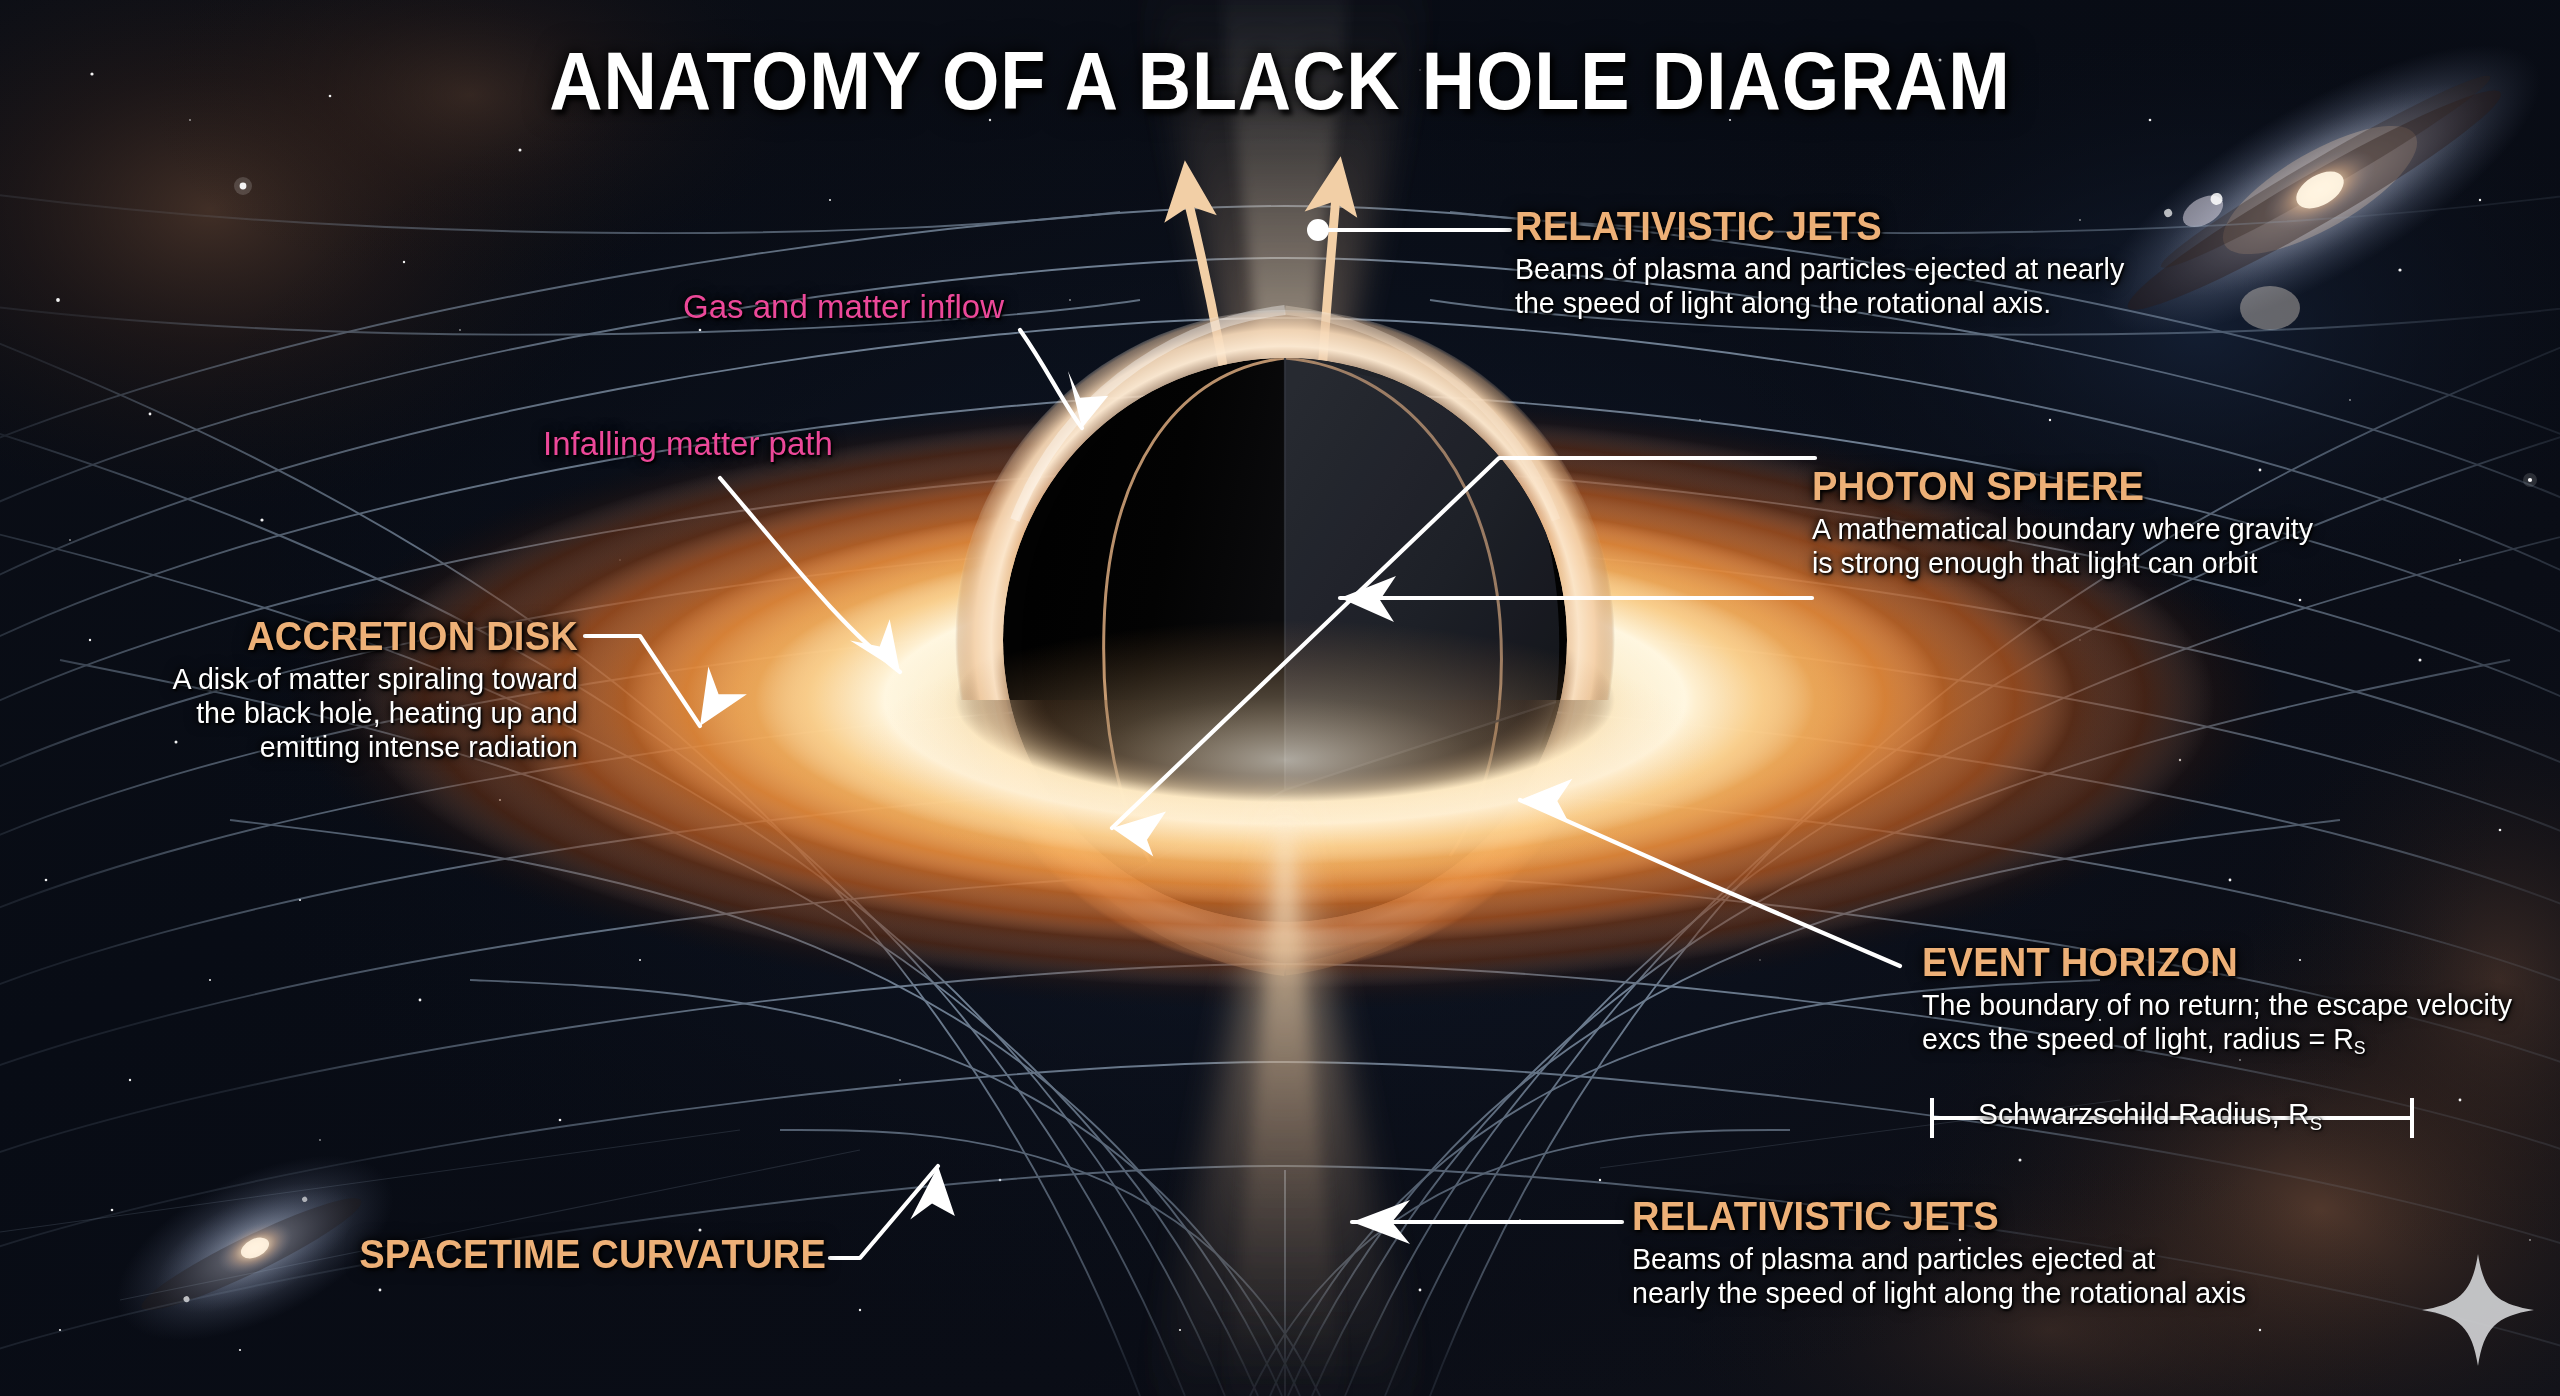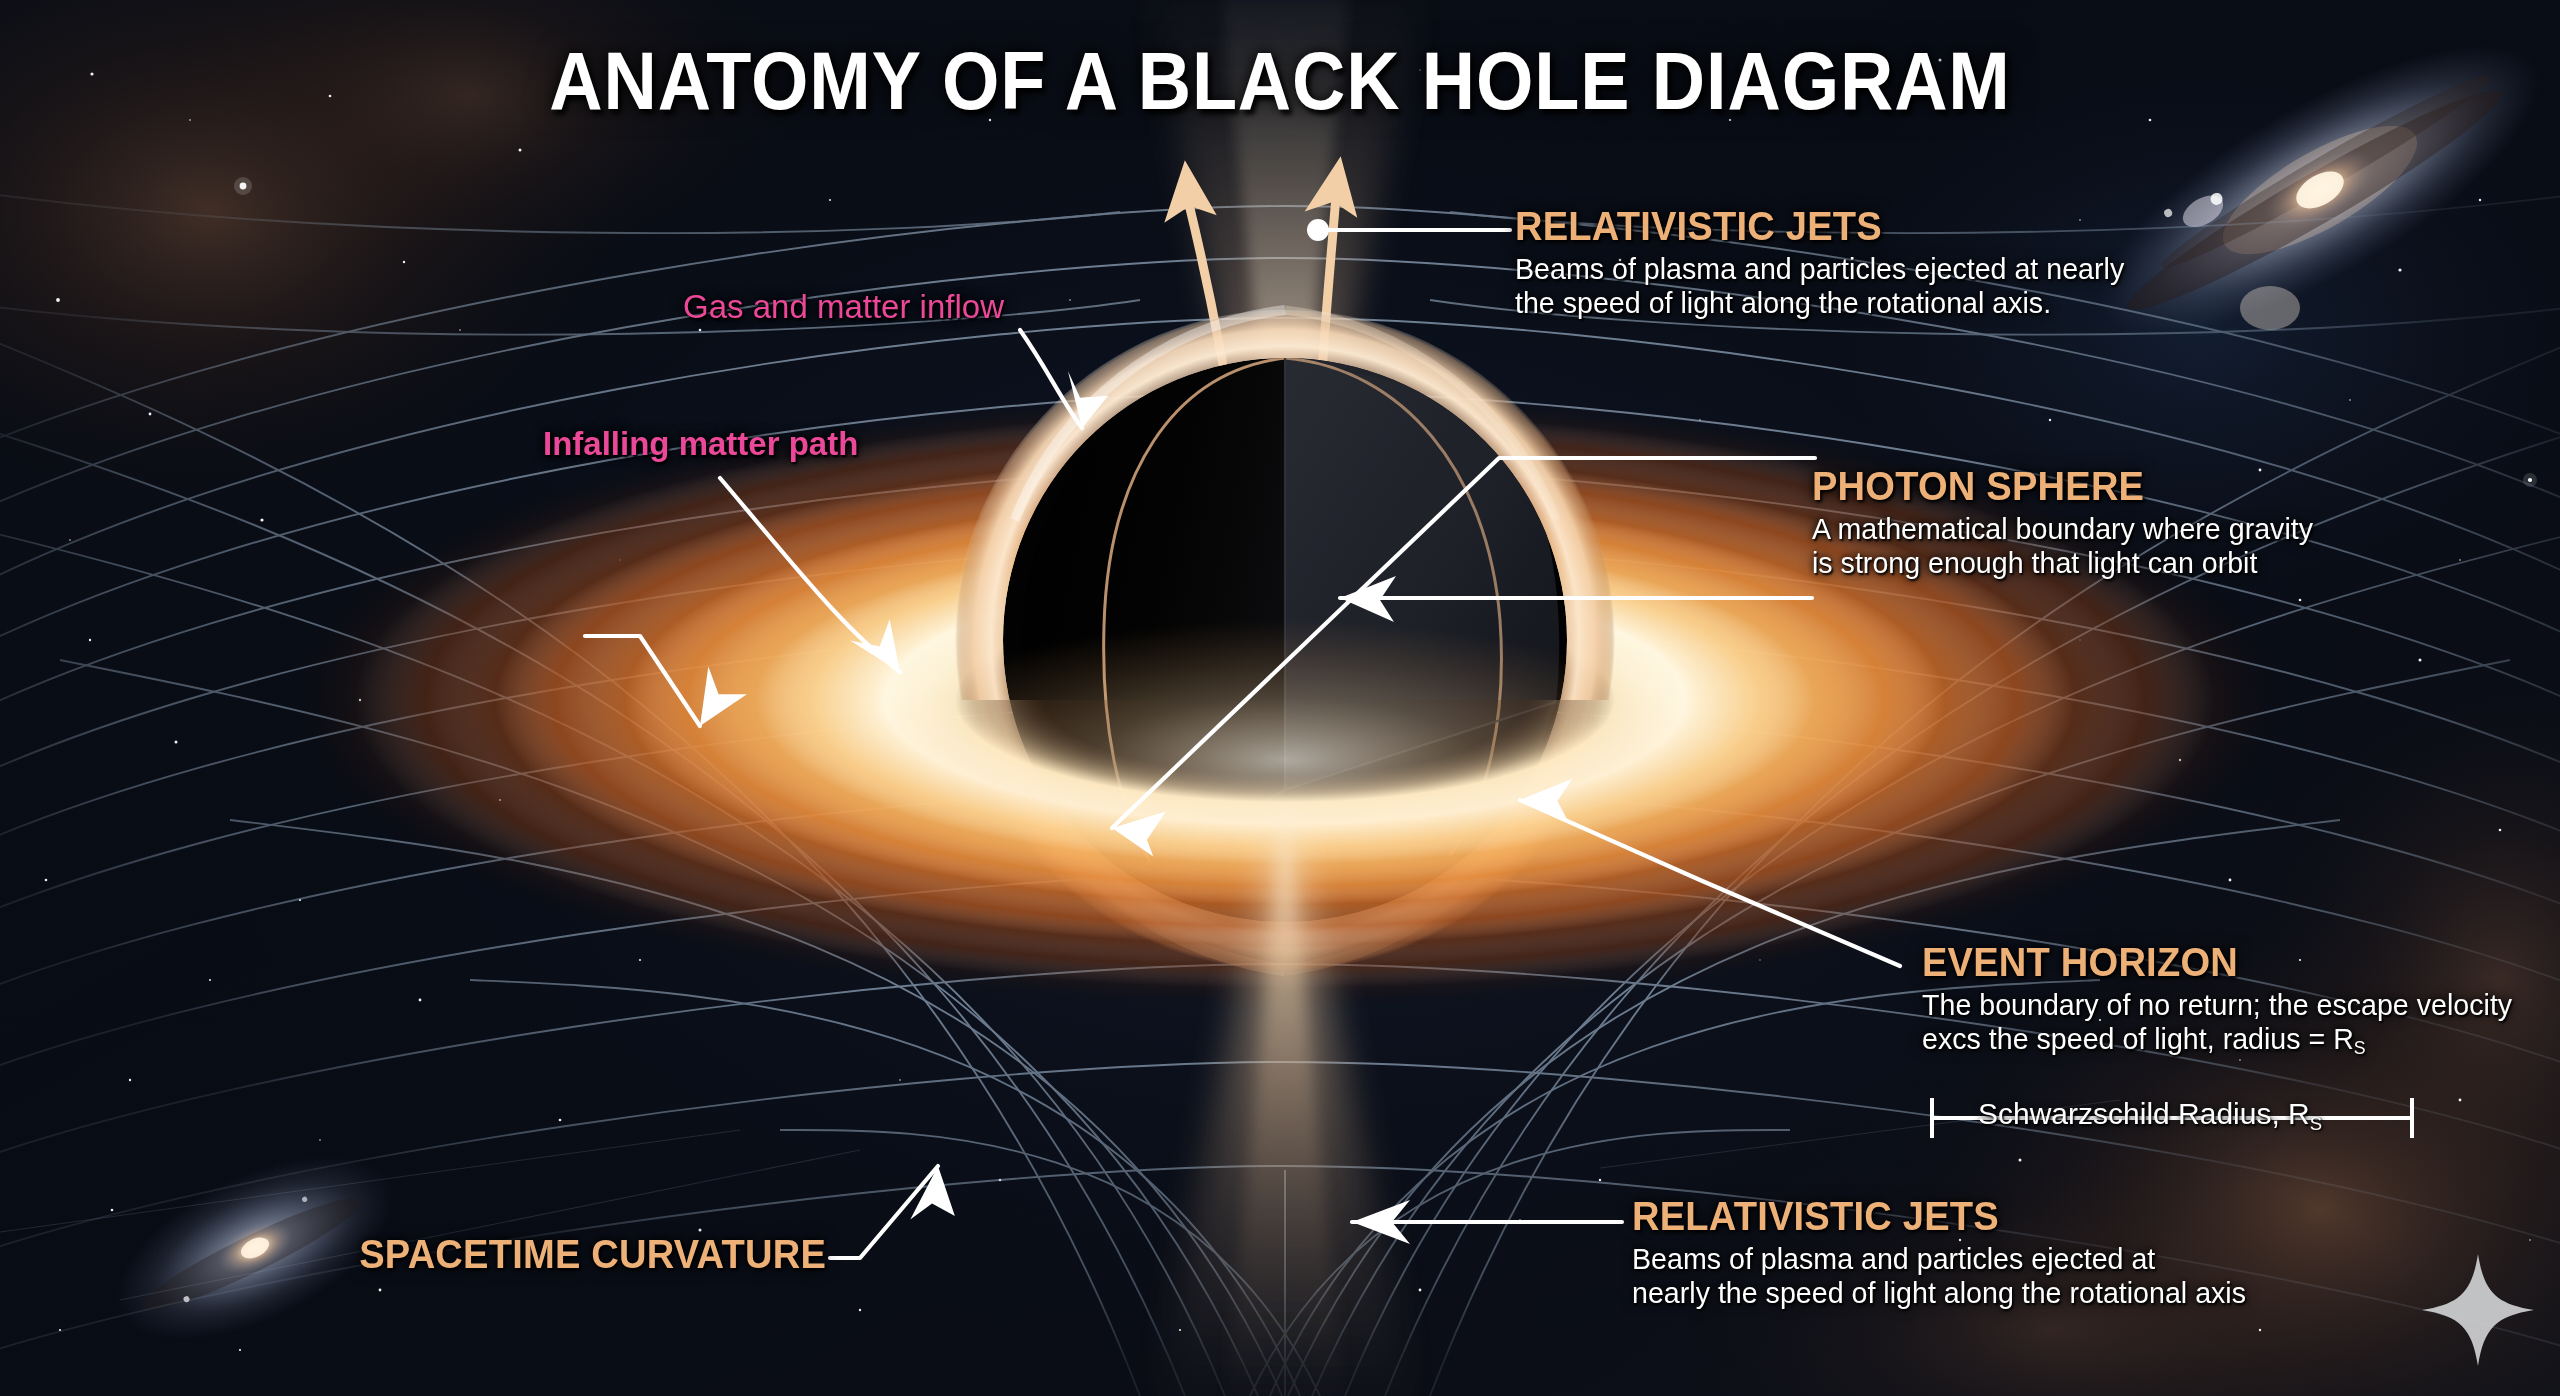--- a/index.html
+++ b/index.html
@@ -582,21 +582,21 @@
       <line x1="1932" y1="1118" x2="2412" y2="1118"></line>
       <line x1="1932" y1="1098" x2="1932" y2="1138"></line>
       <line x1="2412" y1="1098" x2="2412" y2="1138"></line>
     </g>
   </svg>
 
   <div id="title">ANATOMY OF A BLACK HOLE DIAGRAM</div>
 
   <div class="plain-label" style="left:683px; top:288px;">Gas and matter inflow</div>
 
-  <div class="plain-label" style="left:543px; top:425px;font-weight:bold;">Infalling matter path</div>
+  <div class="plain-label" style="left:543px; top:425px;">Infalling matter path</div>
 
   <div class="label-block" style="left:1515px; top:206px; width:700px;">
     <div class="lbl-head">RELATIVISTIC JETS</div>
     <div class="lbl-body">
       <div>Beams of plasma and particles ejected at nearly</div>
       <div>the speed of light along the rotational axis.</div>
     </div>
   </div>
 
   <div class="label-block" style="left:1812px; top:434px; width:700px;margin-top:32px;">
@@ -613,20 +613,28 @@
     <div class="lbl-body">
       <div>The boundary of no return; the escape velocity</div>
       <div><span>excs the speed of light, radius = R</span><span class="sub">S</span></div>
     </div>
   </div>
 
   <div class="scale-label" style="left:1978px; top:1066px;margin-top:31px;">
     <span>Schwarzschild Radius, R</span><span class="sub">S</span>
   </div>
 
+  <div class="label-block right-align" style="left:0px; top:616px; width:578px;">
+    <div class="lbl-head">ACCRETION DISK</div>
+    <div class="lbl-body">
+      <div>A disk of matter spiraling toward</div>
+      <div>the black hole, heating up and</div>
+      <div>emitting intense radiation</div>
+    </div>
+  </div>
 
   <div class="label-block" style="left:1632px; top:1196px; width:760px;">
     <div class="lbl-head">RELATIVISTIC JETS</div>
     <div class="lbl-body">
       <div>Beams of plasma and particles ejected at</div>
       <div>nearly the speed of light along the rotational axis</div>
     </div>
   </div>
 
   <div class="label-block right-align" style="left:0px; top:1234px; width:826px;">

